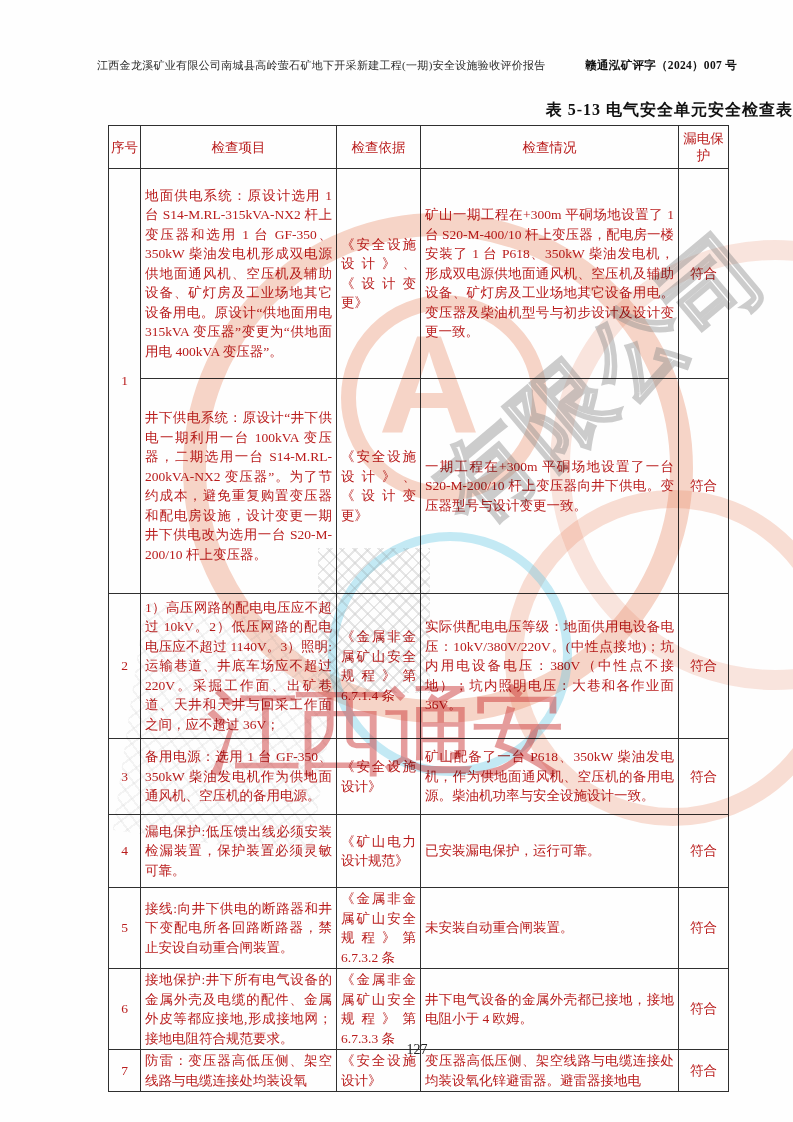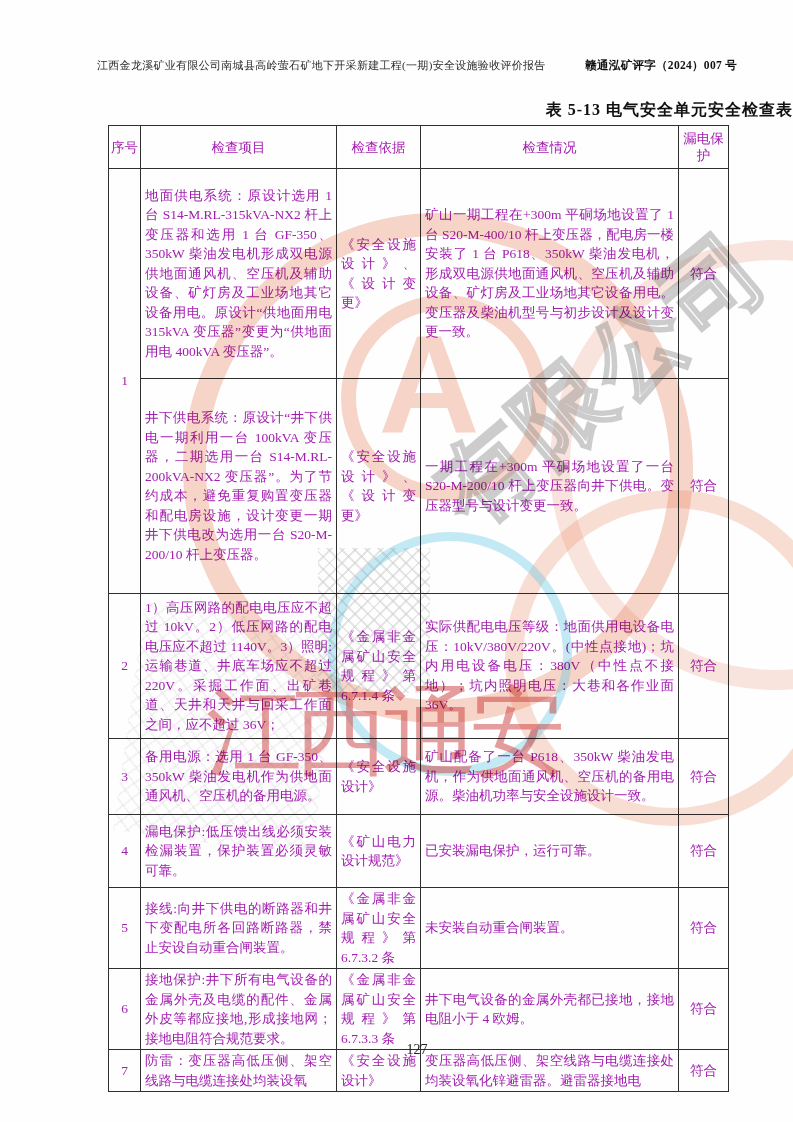--- a/index.html
+++ b/index.html
@@ -18,21 +18,21 @@
   
   .tbl-title{
     position:absolute; top:100px; left:0; width:100%;
     text-align:right; font-size:16px; font-weight:bold; color:#111;
     letter-spacing:1px;
   }
   
   table.insp{
     position:absolute; top:125px; left:108px; width:620px;
     border-collapse:collapse; table-layout:fixed;
-    font-size:13.5px; line-height:19.5px; color:#a21caf;
+    font-size:13.5px; line-height:19.5px; color:#b91c1c;
   }
   table.insp th, table.insp td{
     border:1px solid #2f2f2f; padding:1px 4px; vertical-align:middle;
     overflow:hidden;
   }
   table.insp th{font-weight:normal; text-align:center; line-height:17px; padding:2px 1px;}
   .c-seq{text-align:center;}
   .c-item{text-align:justify; text-align-last:left;}
   .c-basis{text-align:justify; text-align-last:left; padding:1px 5px;}
   .c-status{text-align:justify; text-align-last:left; padding:1px 6px;}

